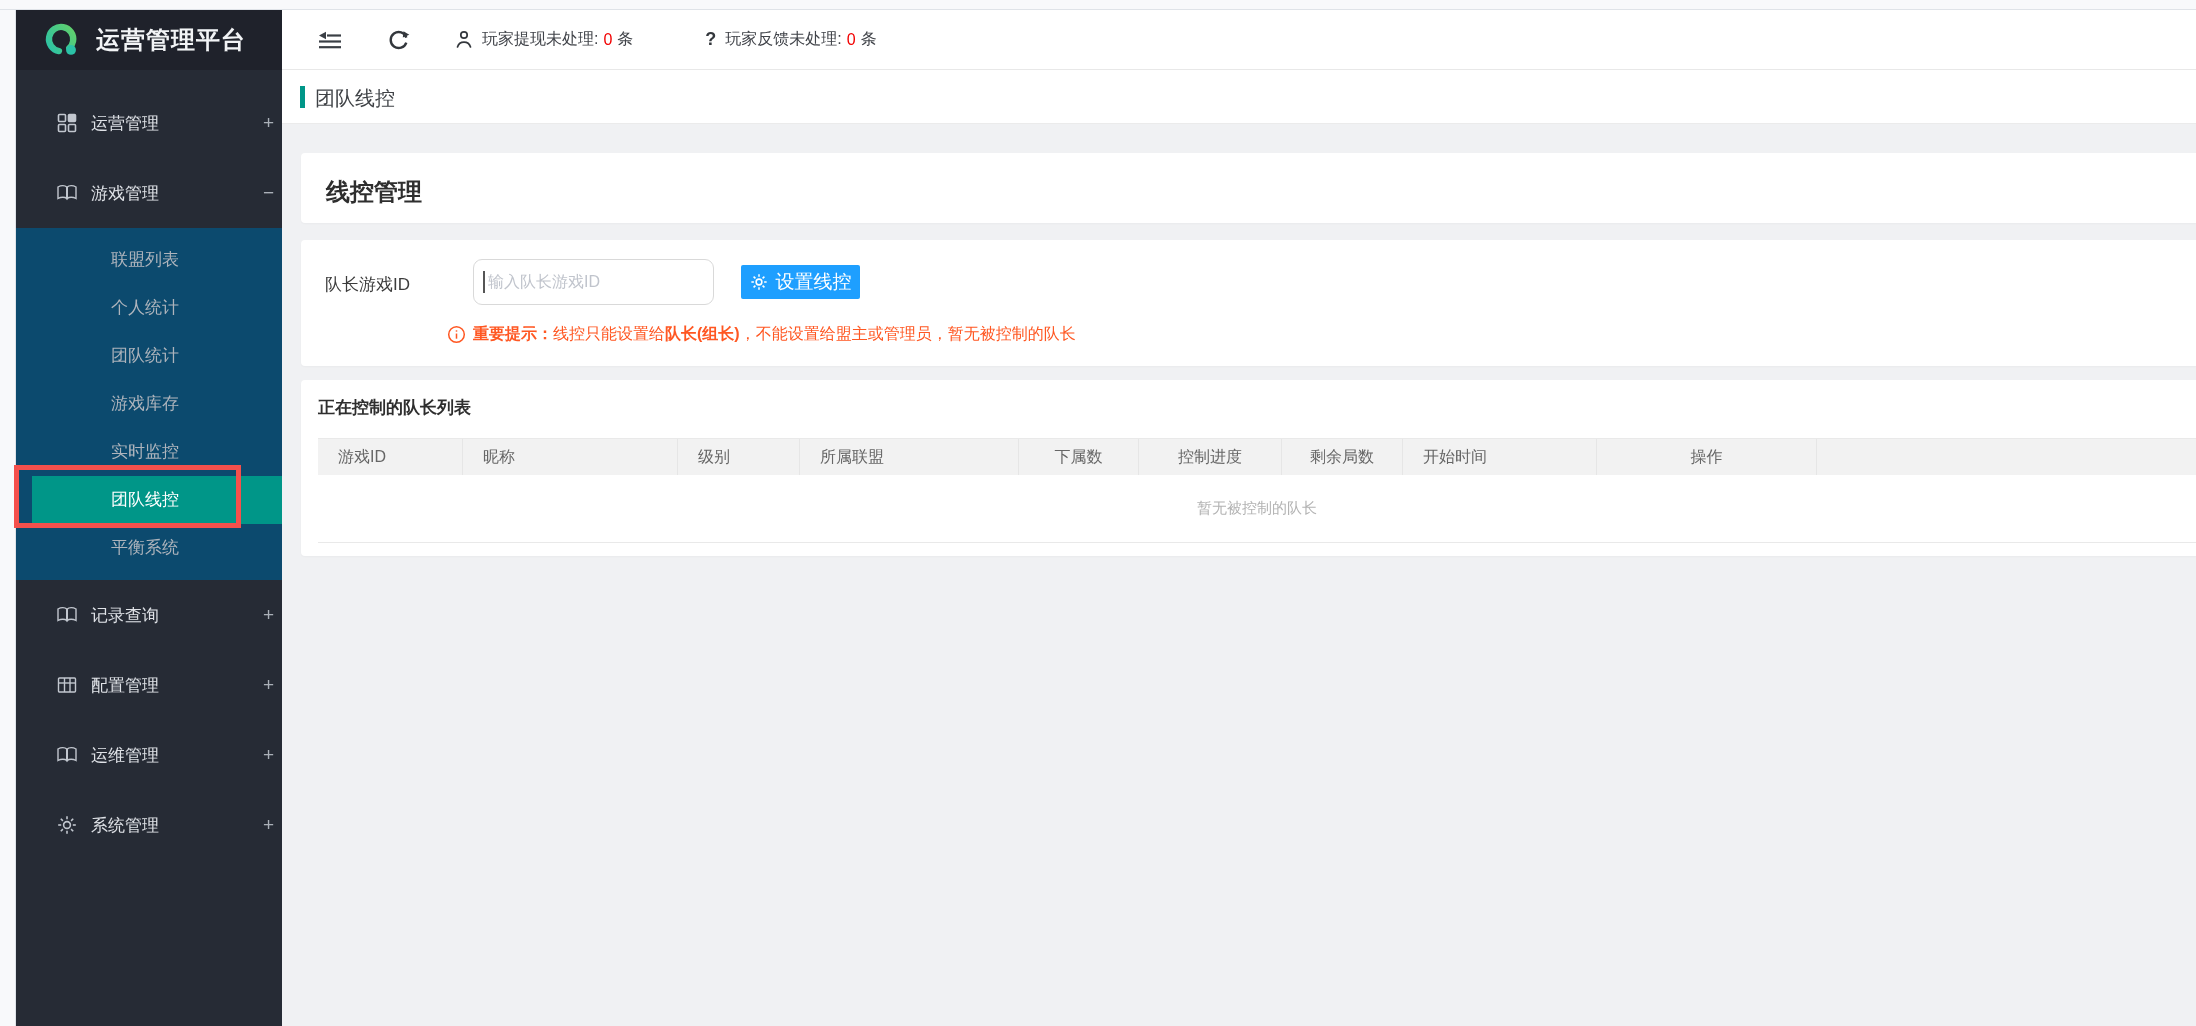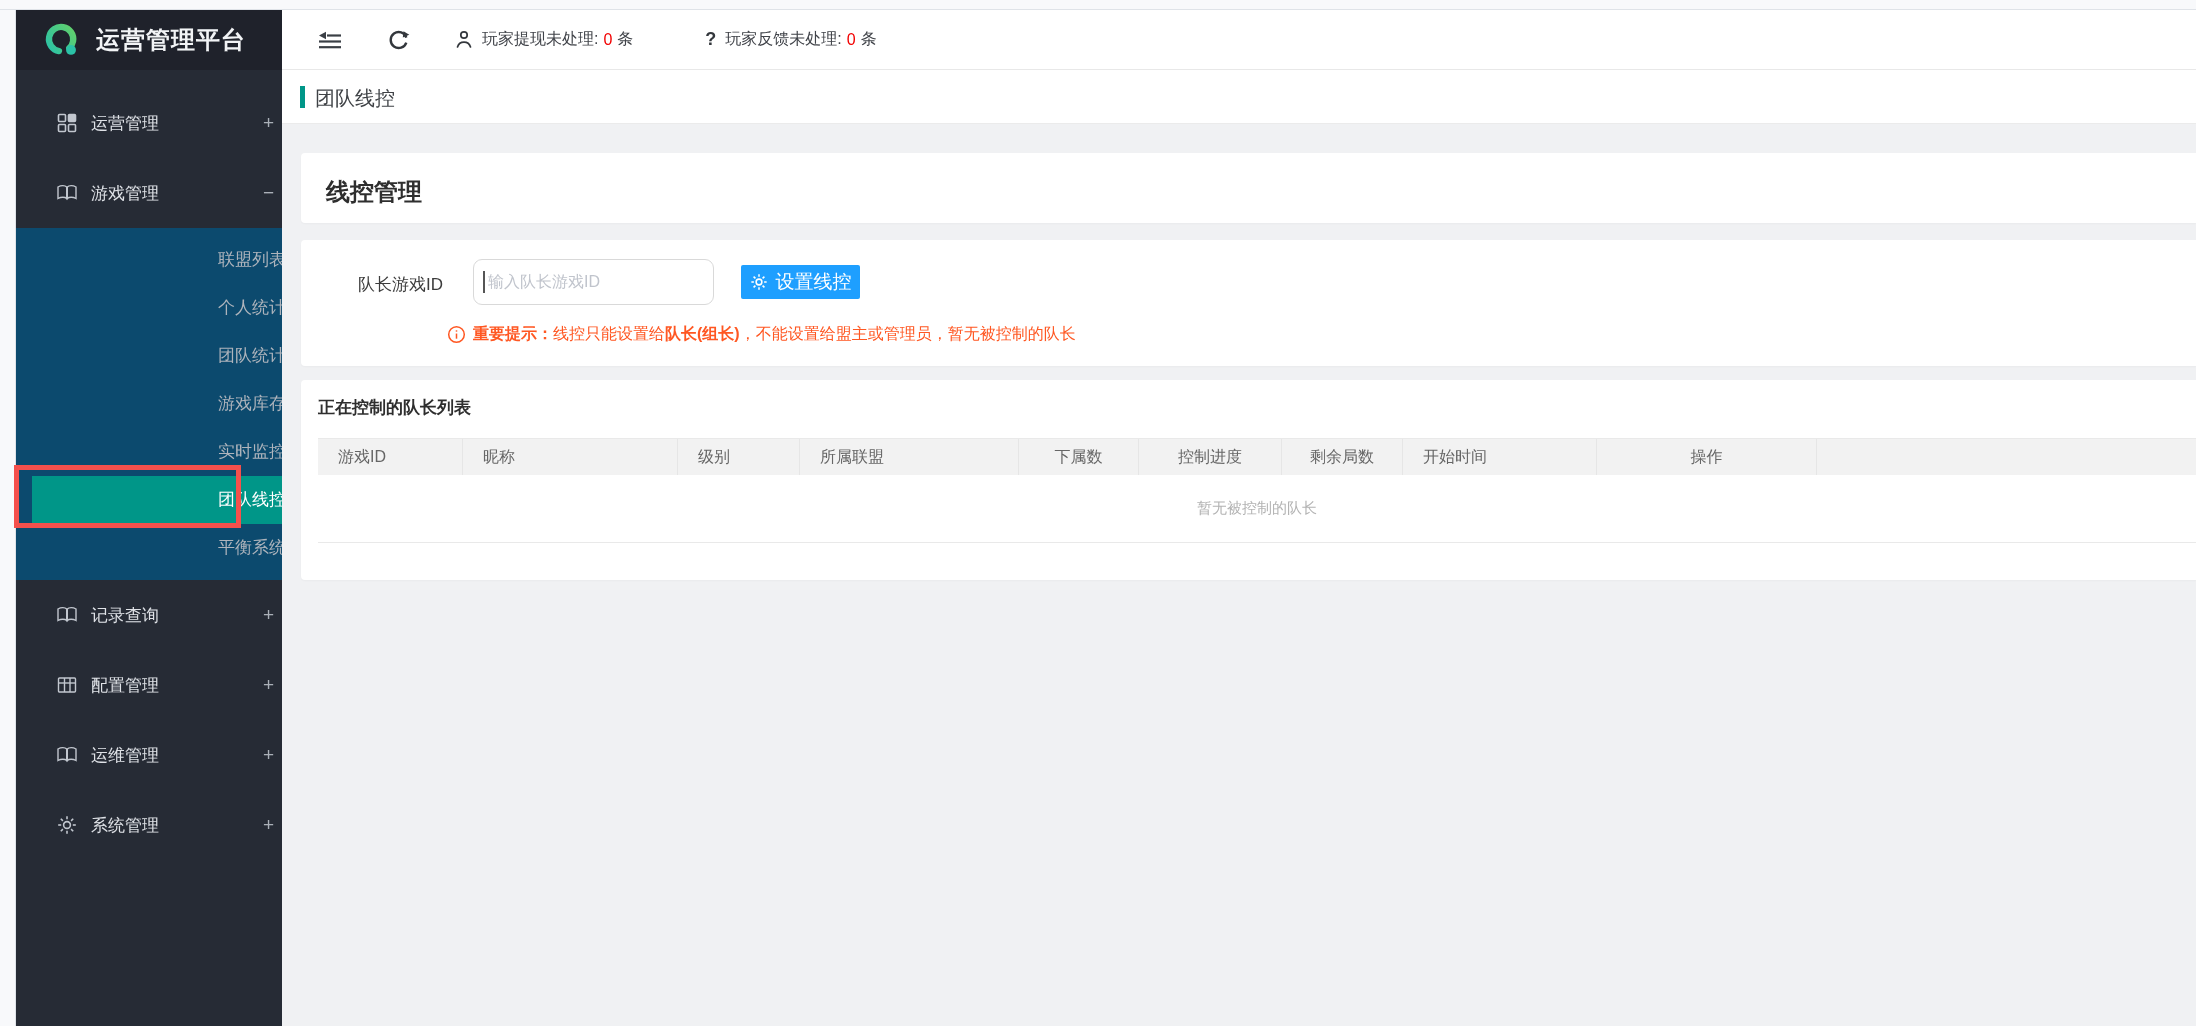--- a/index.html
+++ b/index.html
@@ -10,21 +10,21 @@
     -webkit-font-smoothing:antialiased;
   }
   
   .top-strip { position:absolute; left:0; top:0; width:2196px; height:10px;
     background:#f8f9fb; border-bottom:1px solid #dfe3e8; }
   .left-strip { position:absolute; left:0; top:10px; width:16px; height:1016px;
     background:#f8f9fb; border-right:1px solid #dfe3e8; }
 
   
   .sidebar { position:absolute; left:16px; top:10px; width:286px; height:1016px;
-    background:#262b35;text-align:right; }
+    background:#262b35; }
   .logo-header { height:60px; background:#1f222b; display:flex; align-items:center;
     padding-left:28px; }
   .logo-mark { width:36px; height:36px; margin-right:16px; flex:0 0 auto; }
   .logo-title { color:#f2f4f6; font-size:24px; font-weight:bold; letter-spacing:1px; }
   .menu { padding-top:18px; }
   .menu-item { height:70px; position:relative; display:flex; align-items:center;
     cursor:pointer;text-decoration:underline; }
   .menu-item .mi-icon { position:absolute; left:40px; width:22px; height:20px;
     display:flex; align-items:center; justify-content:center; }
   .menu-item .mi-label { position:absolute; left:75px; color:#dfe2e7; font-size:17px; }
@@ -58,39 +58,39 @@
   .crumb-title { position:absolute; left:33px; top:15px; font-size:20px; color:#3f4246; }
 
   .content { position:absolute; left:0; top:114px; width:1914px; height:902px;
     background:#f0f1f3; }
   .card { position:absolute; left:19px; width:1895px; background:#fff;
     border-radius:4px 0 0 4px; box-shadow:0 1px 2px rgba(0,0,0,0.03); }
   .card-a { top:29px; height:70px; }
   .card-a .panel-title { position:absolute; left:25px; top:23px; font-size:24px;
     font-weight:bold; color:#2e2e2e; }
   .card-b { top:116px; height:126px; }
-  .form-label { position:absolute; left:24px; top:33px; width:118px; text-align:right;
+  .form-label { position:absolute; left:24px; top:33px; width:118px; 
     font-size:17px; color:#3c3c3c; }
   .input-wrap { position:absolute; left:172px; top:19px; width:241px; height:46px; }
   .input-wrap input { width:100%; height:100%; border:1px solid #d9d9d9; border-radius:9px;
     padding:0 12px 0 14px; font-size:16px; color:#333; outline:none;
     font-family:"Liberation Sans","DejaVu Sans",sans-serif; }
   .input-wrap input::placeholder { color:#c0c4cc; }
   .input-caret { position:absolute; left:10px; top:12px; width:2px; height:22px;
     background:#555; }
   .btn-primary { position:absolute; left:440px; top:25px; width:119px; height:34px;
     background:#1e9fff; border:none; border-radius:2px; color:#fff; font-size:19px;
     display:flex; align-items:center; justify-content:center; gap:8px; cursor:pointer;
     font-family:"Liberation Sans","DejaVu Sans",sans-serif; }
   .warning-row { position:absolute; left:146px; top:84px; display:flex;
     align-items:center; font-size:16px; color:#ff5722; }
   .warning-row .w-icon { margin-right:7px; display:flex; }
   .warning-row b { font-weight:bold; }
 
-  .card-c { top:256px; height:200px; }
+  .card-c { top:256px; height:176px; }
   .list-title { position:absolute; left:17px; top:16px; font-size:17px; font-weight:bold;
     color:#2e2e2e; }
   .ctl-table { position:absolute; left:17px; top:58px; right:0; }
   .thead { display:flex; height:37px; background:#f2f2f2; border-top:1px solid #e9e9e9; }
   .th { font-size:16px; color:#666; display:flex; align-items:center;
     border-right:1px solid #e6e6e6; padding-left:20px; flex:0 0 auto; }
   .th.center { justify-content:center; padding-left:0; }
   .th.last { border-right:none; flex:1 1 auto; }
   .tbody-empty { height:68px; border-bottom:1px solid #e9e9e9; display:flex;
     align-items:center; justify-content:center; font-size:15px; color:#b3b3b3;

